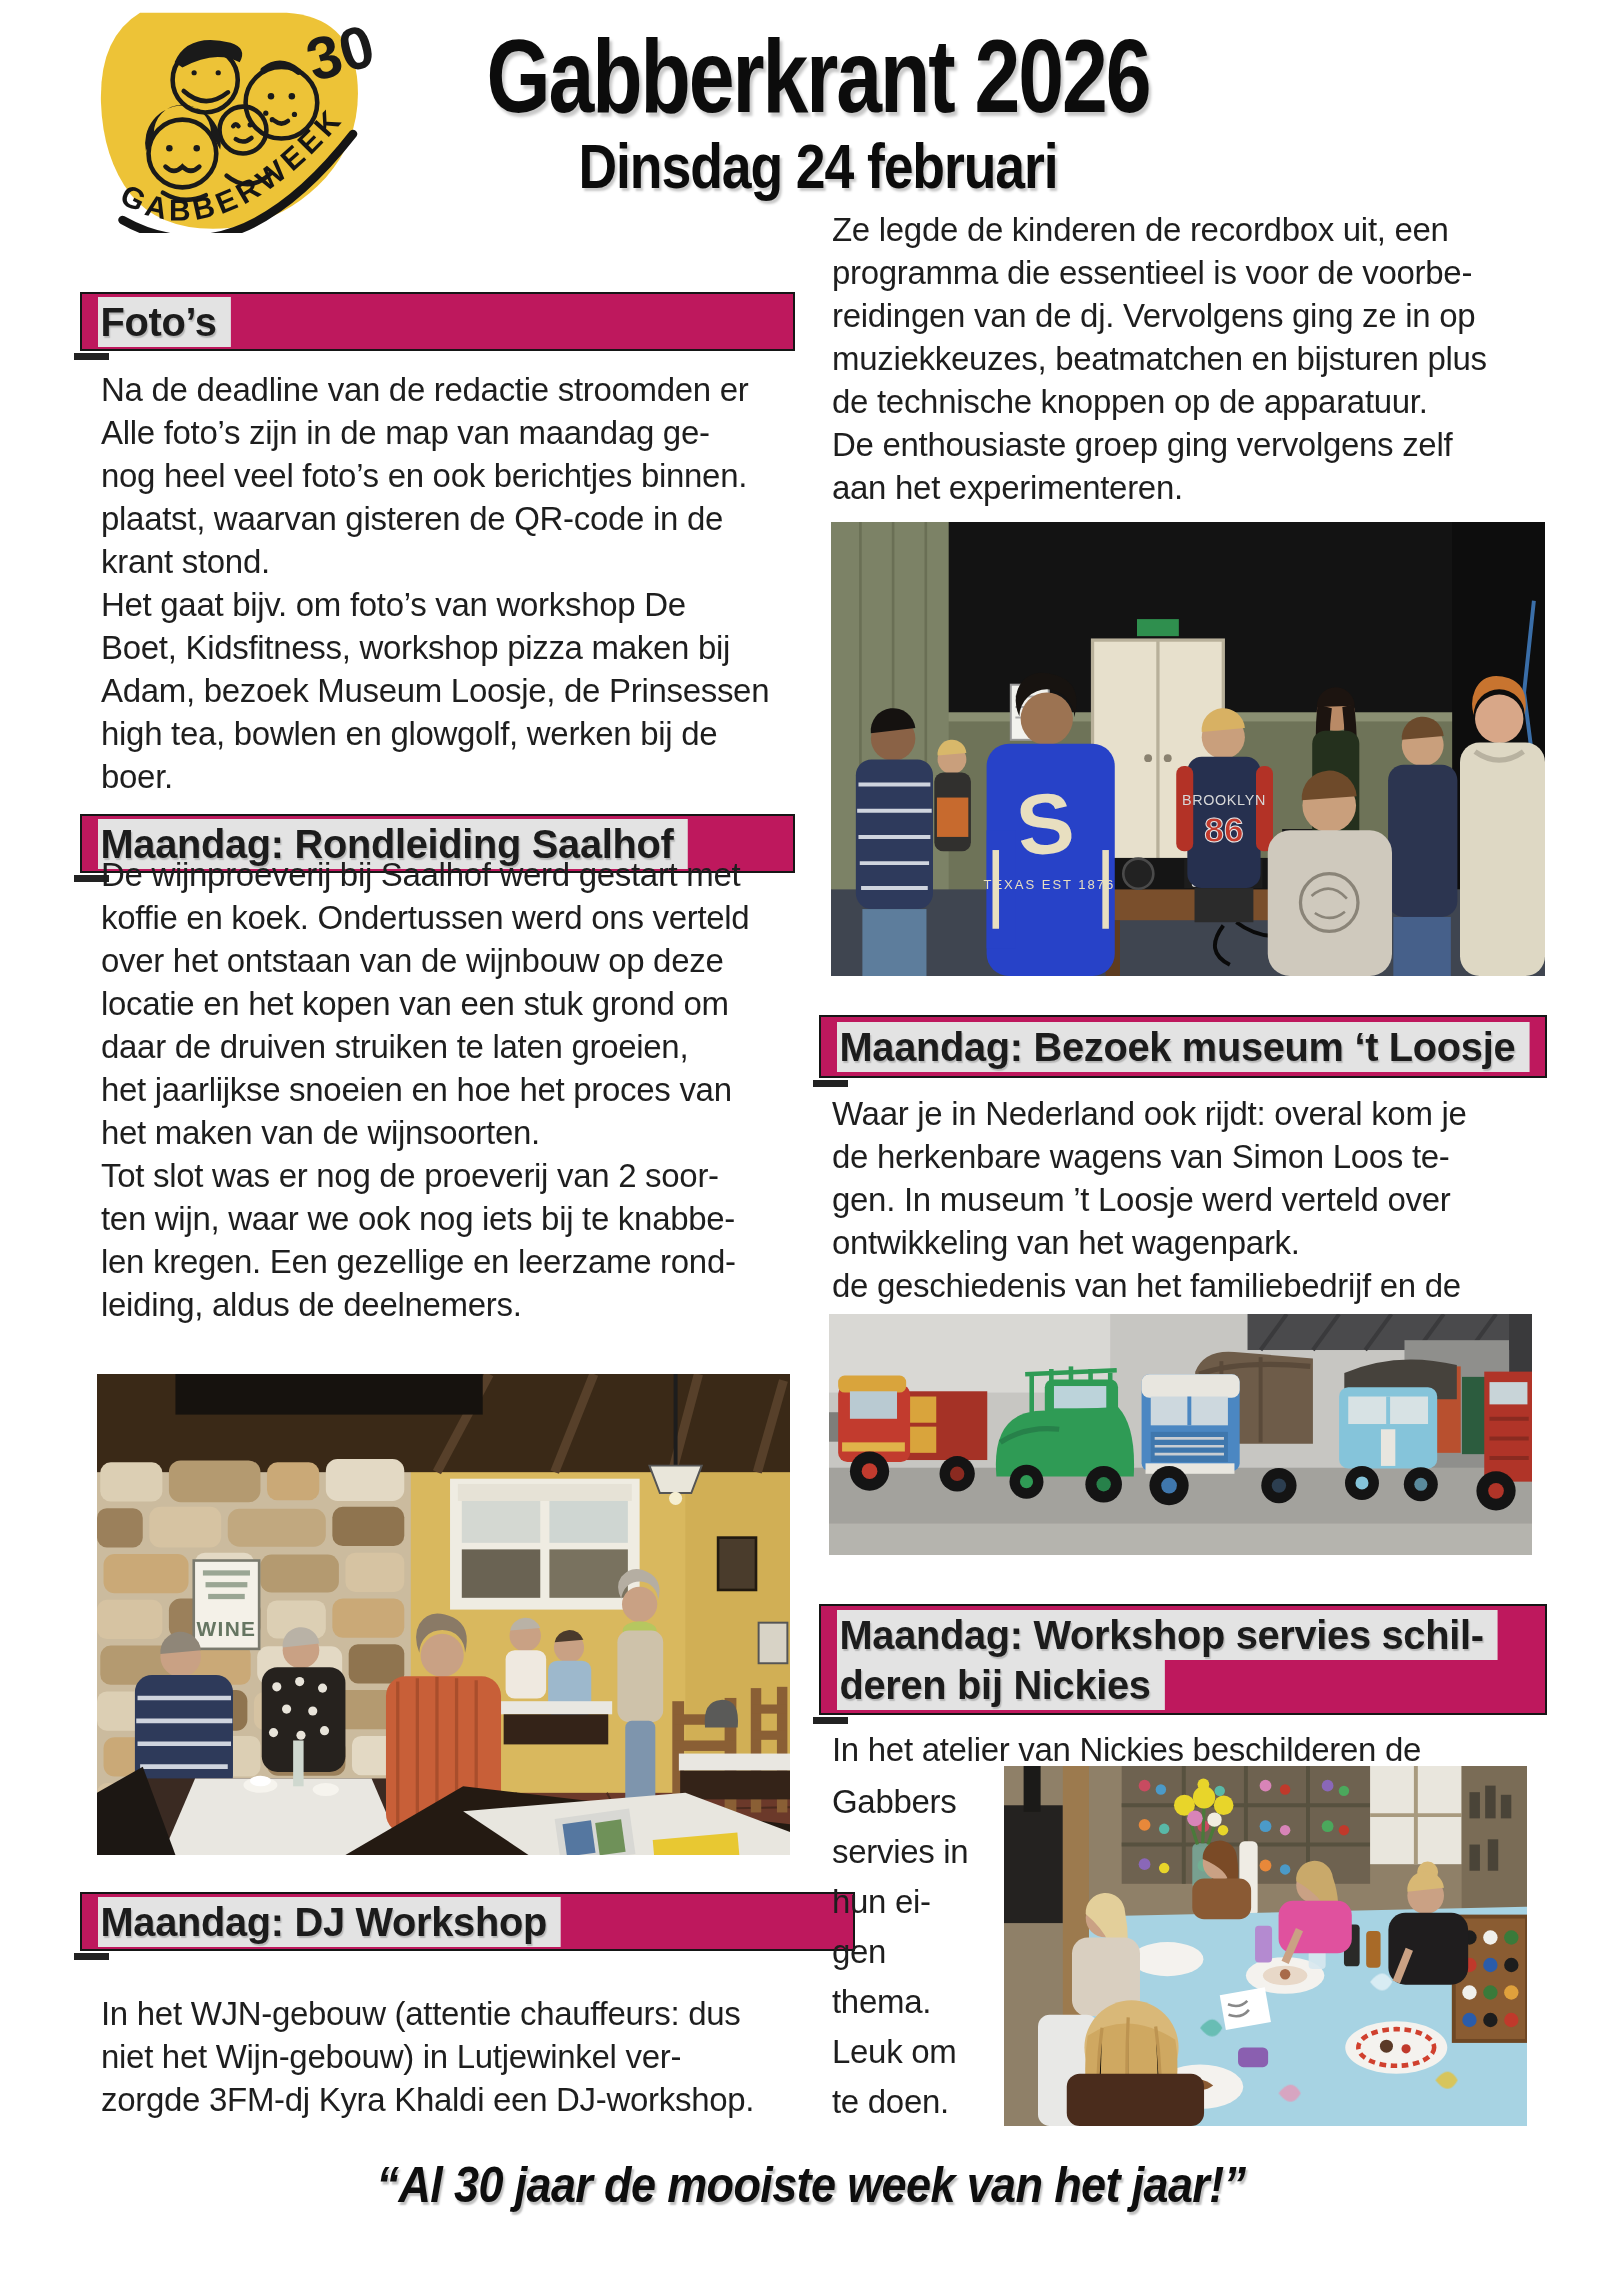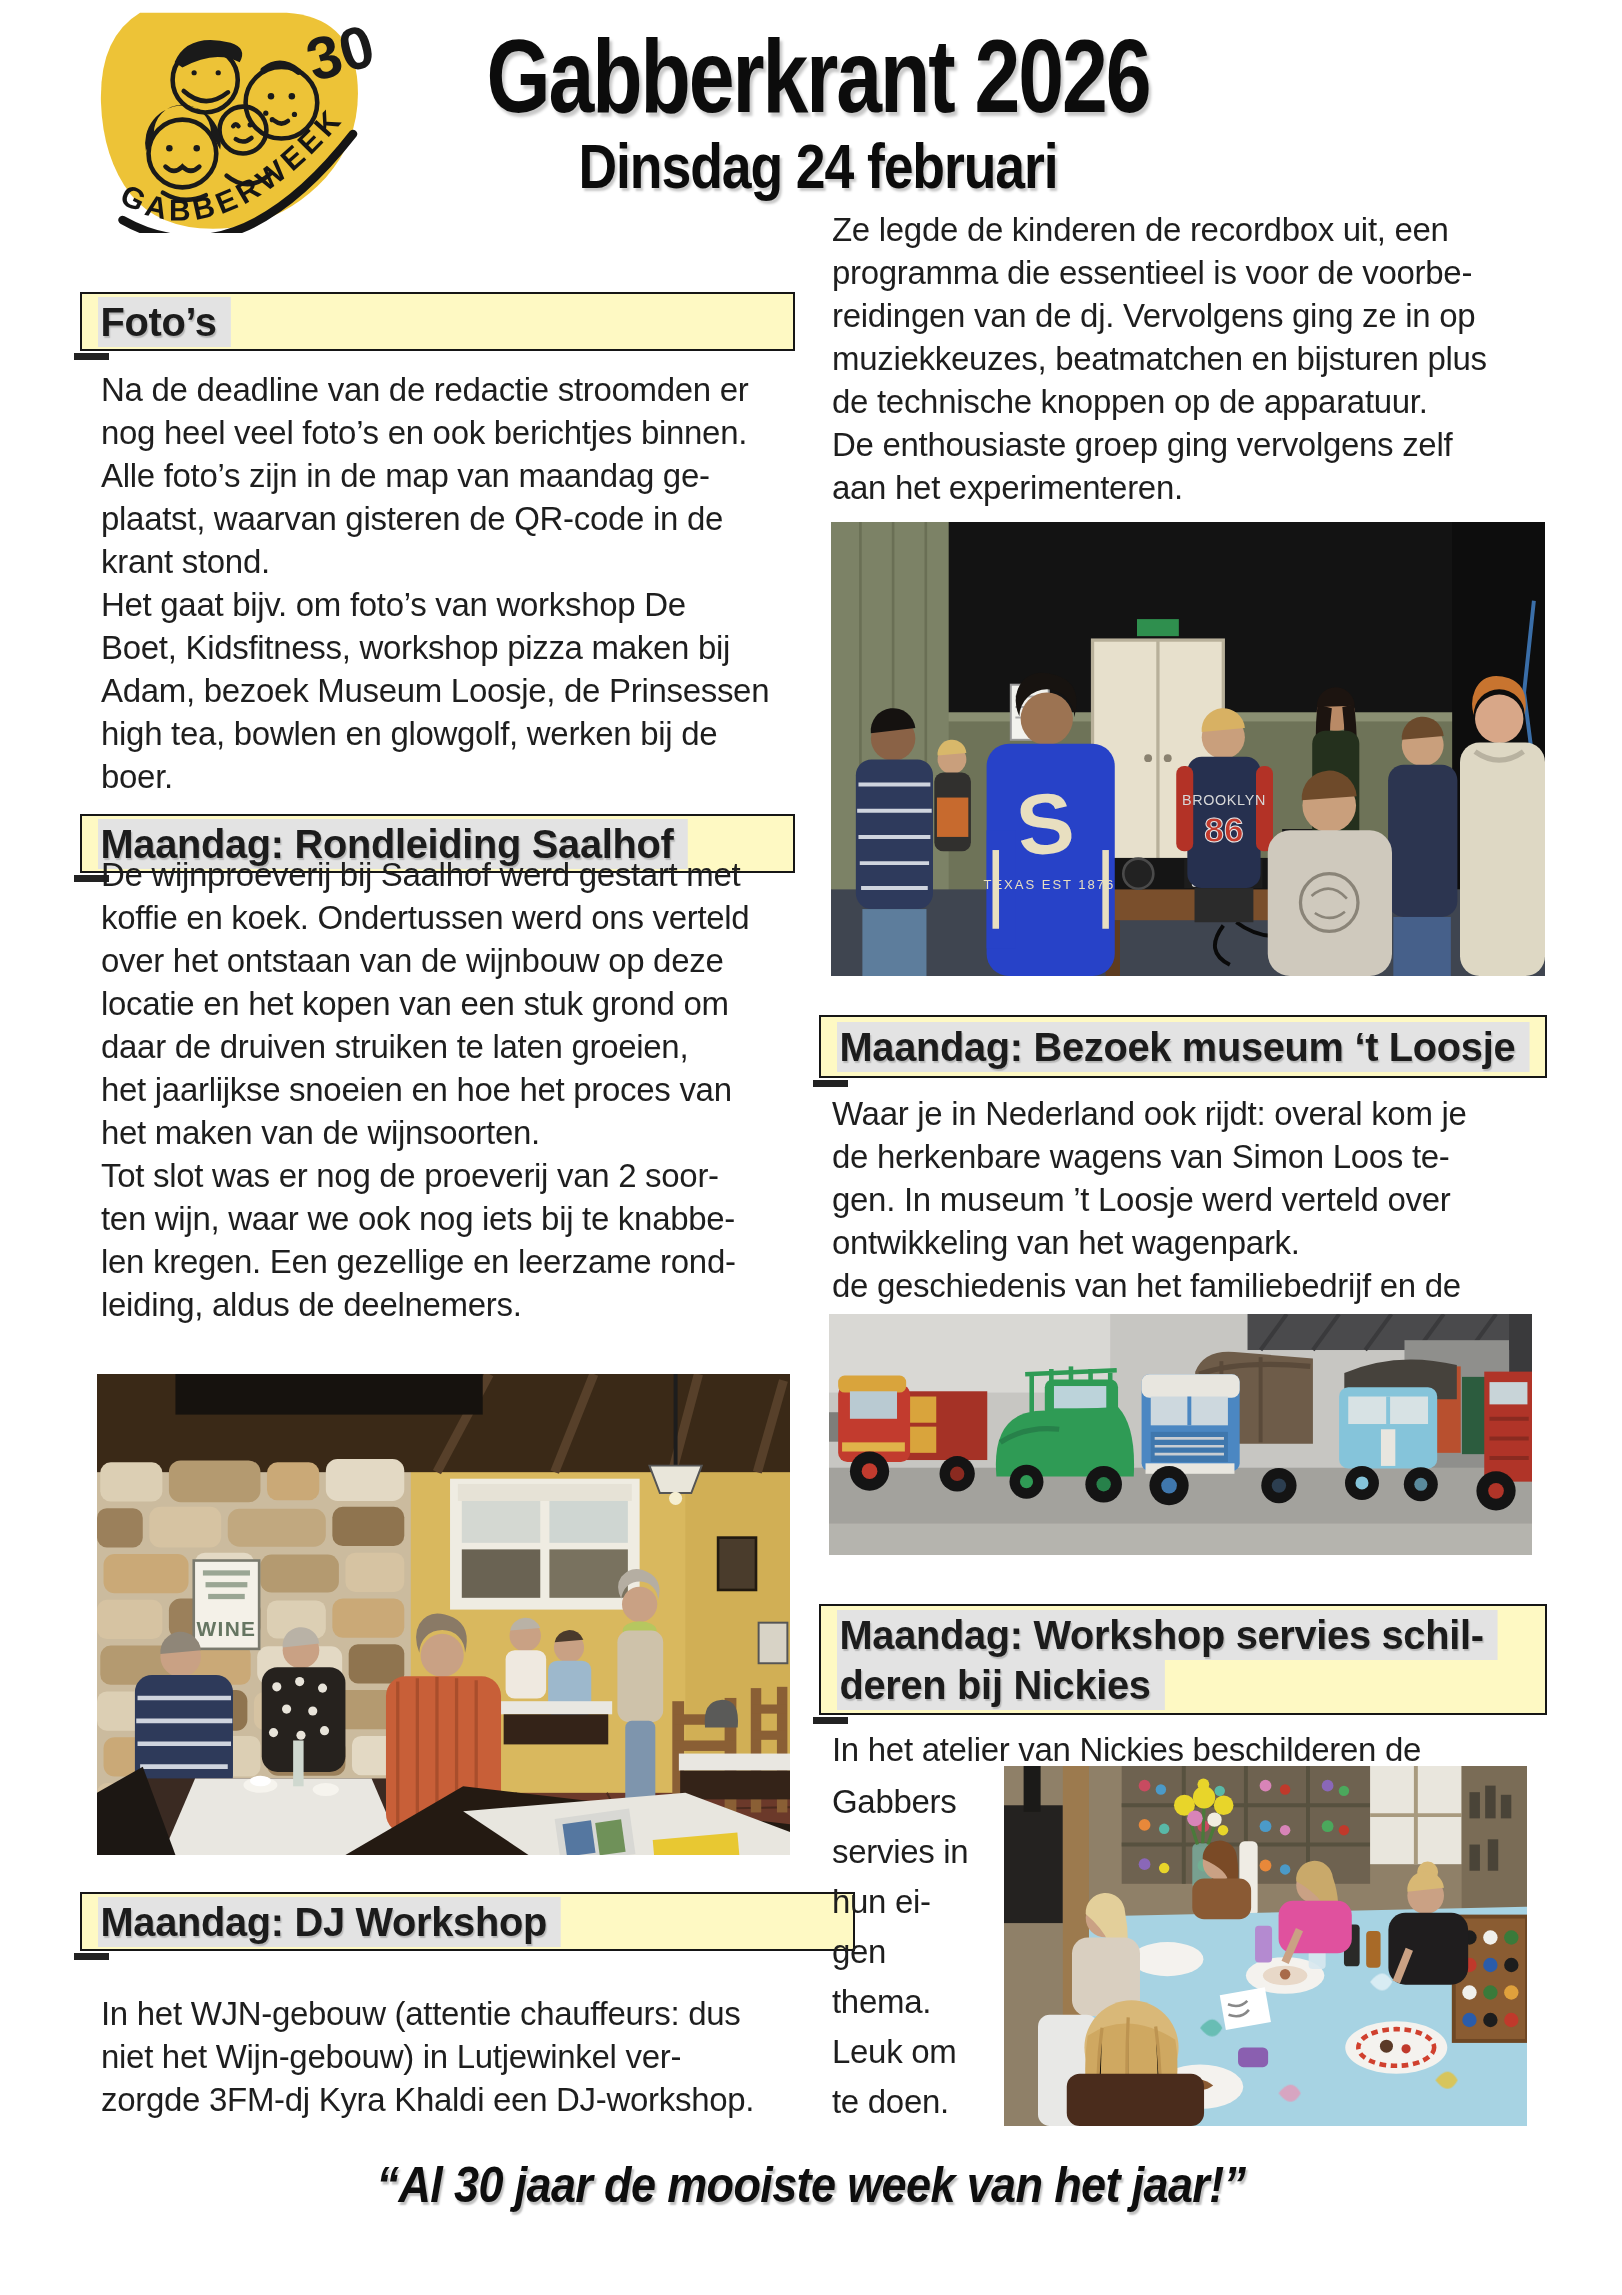--- a/index.html
+++ b/index.html
@@ -9,21 +9,21 @@
   .logo{position:absolute;left:84px;top:5.2px;width:288px;height:228px;}
   .logo svg{display:block;width:100%;height:100%;}
   .masthead{position:absolute;left:393px;top:23.6px;width:850px;text-align:center;}
   .masthead h1{margin:0;font-size:103px;line-height:105px;font-weight:bold;color:#0c0c0c;
       letter-spacing:-2.6px;transform:scaleX(.8);transform-origin:center;
       text-shadow:3.3px 3.9px 3.3px rgba(0,0,0,.22);}
   .masthead h2{margin:5.2px 0 0 0;font-size:63px;line-height:65px;font-weight:bold;color:#0c0c0c;
       letter-spacing:-1.3px;transform:scaleX(.85);transform-origin:center;
       text-shadow:2.6px 3.3px 2.6px rgba(0,0,0,.22);}
   
-  .hbox{position:absolute;background:#fef9c3;border:2.6px solid #161616;box-sizing:border-box;
+  .hbox{position:absolute;background:#be185d;border:2.6px solid #161616;box-sizing:border-box;
       display:flex;flex-direction:column;justify-content:center;padding-left:15.7px;
       font-weight:bold;font-size:41px;line-height:50px;letter-spacing:-0.3px;color:#1c1c1c;
       text-shadow:1.3px 2px 1.3px rgba(0,0,0,.20);}
   .hbox .hl{background:#e3e3e3;align-self:flex-start;padding:0 14.4px 0 2.6px;
       transform:scaleX(.97);transform-origin:left;white-space:pre;}
   .hbox::after{content:"";position:absolute;left:-7.9px;bottom:-10.5px;width:35px;height:6.5px;background:#222;}
   
   .body-text{position:absolute;font-size:33px;line-height:43px;letter-spacing:-0.3px;color:#1e1e1e;}
   .body-text div{white-space:pre;}
   .wrapcol{line-height:50px;}
@@ -85,22 +85,22 @@
 <div class="masthead">
   <h1>Gabberkrant 2026</h1>
   <h2>Dinsdag 24 februari</h2>
 </div>
 
 <div class="hbox" style="left:80px;top:292px;width:715px;height:59px;">
   <span class="hl">Foto’s</span>
 </div>
 <div class="body-text" style="left:101px;top:368px;width:693px;">
     <div>Na de deadline van de redactie stroomden er</div>
+    <div>Alle foto’s zijn in de map van maandag ge-</div>
     <div>nog heel veel foto’s en ook berichtjes binnen.</div>
-    <div>Alle foto’s zijn in de map van maandag ge-</div>
     <div>plaatst, waarvan gisteren de QR-code in de</div>
     <div>krant stond.</div>
     <div>Het gaat bijv. om foto’s van workshop De</div>
     <div>Boet, Kidsfitness, workshop pizza maken bij</div>
     <div>Adam, bezoek Museum Loosje, de Prinsessen</div>
     <div>high tea, bowlen en glowgolf, werken bij de</div>
     <div>boer.</div>
   </div>
 
 <div class="hbox" style="left:80px;top:814px;width:715px;height:59px;">

